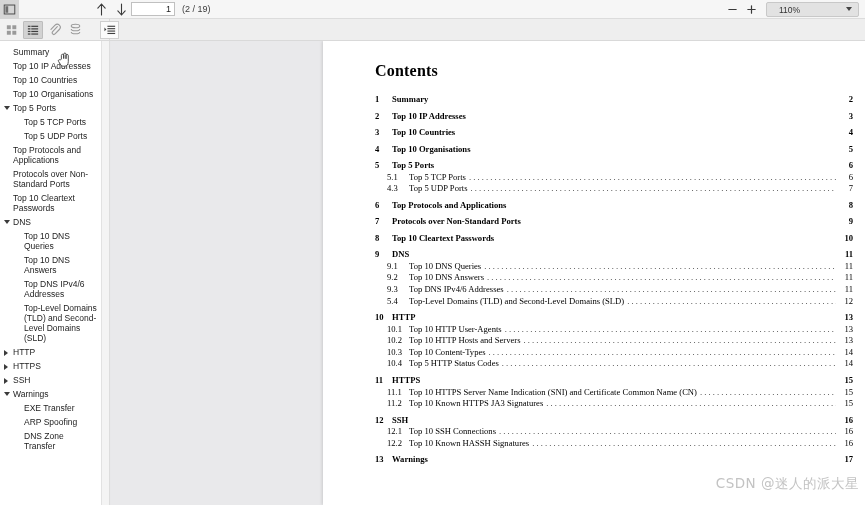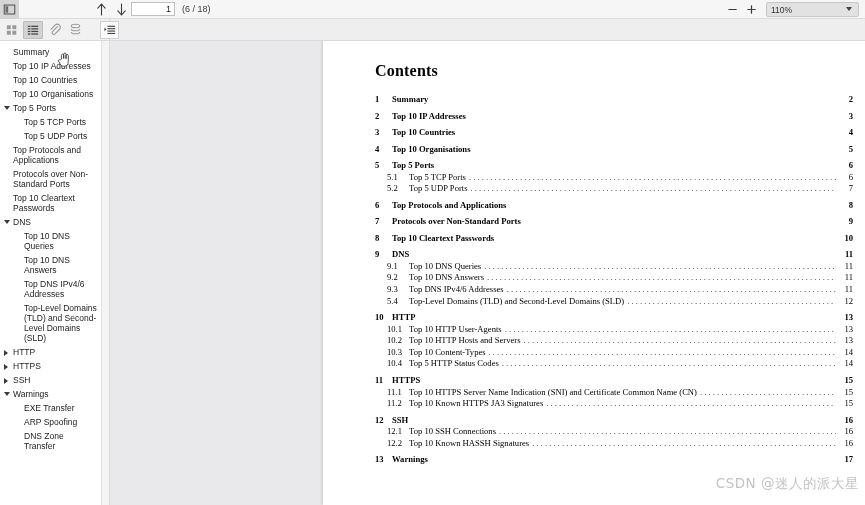--- a/index.html
+++ b/index.html
@@ -62,21 +62,21 @@
     display: flex; align-items: center; justify-content: center;
     font-size: 13px; color: #3a3a3a; line-height: 1;
   }
   .zoom-select {
     width: 93px; height: 15px;
     background: #e2e2e2;
     border: 1px solid #c8c8c8;
     border-radius: 2px;
     display: flex; align-items: center;
     font-size: 8.5px; color: #333;
-    padding: 0 4px;
+    padding: 0 12px;
     position: relative;
     margin-left: 4px;
   }
   .zoom-select .caret {
     position: absolute; right: 6px; top: 4px;
     width: 0; height: 0;
     border-left: 3.5px solid transparent;
     border-right: 3.5px solid transparent;
     border-top: 4px solid #444;
   }
@@ -258,21 +258,21 @@
       </svg>
     </div>
     <div class="arrow-btn">
       <svg width="11" height="13" viewBox="0 0 12 14" aria-hidden="true">
         <path d="M6 13 L6 1 M6 13 L2 8.5 M6 13 L10 8.5" fill="none" stroke="#3a3a3a" stroke-width="1.2" stroke-linecap="round"></path>
       </svg>
     </div>
 
     <input class="page-input" type="text" value="1" style="">
 
-    <span class="page-total">(6 / 18)</span>
+    <span class="page-total">(2 / 19)</span>
 
     <div class="zoom-group">
       <div class="zoom-btn">
         <svg width="11" height="11" viewBox="0 0 12 12" aria-hidden="true">
           <path d="M2 6 H10" stroke="#3a3a3a" stroke-width="1.3" stroke-linecap="round"></path>
         </svg>
       </div>
       <div class="zoom-btn">
         <svg width="11" height="11" viewBox="0 0 12 12" aria-hidden="true">
           <path d="M2 6 H10 M6 2 V10" stroke="#3a3a3a" stroke-width="1.3" stroke-linecap="round"></path>
@@ -395,21 +395,21 @@
               <span class="toc-dots"></span>
               <span class="toc-page">6</span>
             </div>
             <div class="toc-row sub">
               <span class="toc-num">5.1</span>
               <span class="toc-label">Top 5 TCP Ports</span>
               <span class="toc-dots">..................................................................................................................................</span>
               <span class="toc-page">6</span>
             </div>
             <div class="toc-row sub">
-              <span class="toc-num">5.2</span>
+              <span class="toc-num">4.3</span>
               <span class="toc-label">Top 5 UDP Ports</span>
               <span class="toc-dots">..................................................................................................................................</span>
               <span class="toc-page">7</span>
             </div>
             <div class="toc-row section">
               <span class="toc-num">6</span>
               <span class="toc-label">Top Protocols and Applications</span>
               <span class="toc-dots"></span>
               <span class="toc-page">8</span>
             </div>

